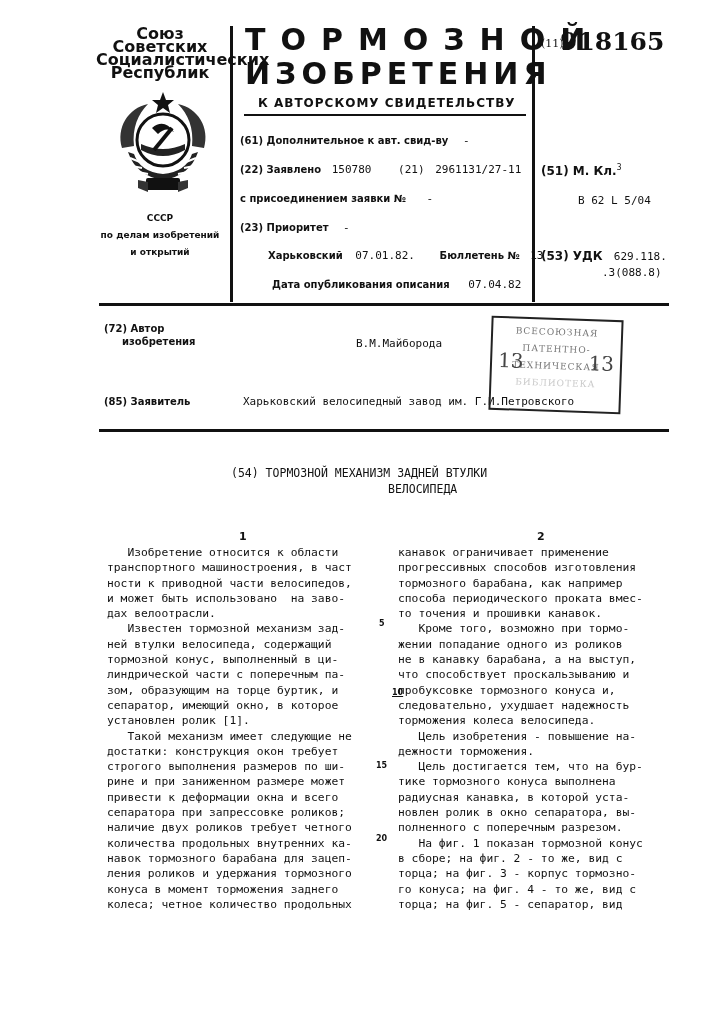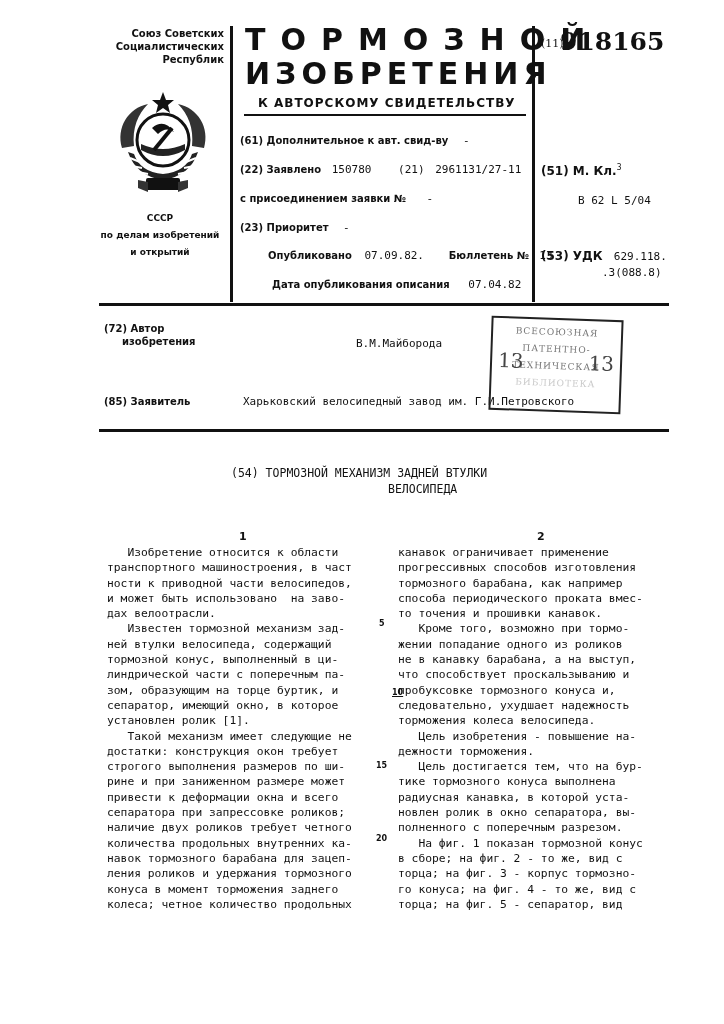--- a/index.html
+++ b/index.html
@@ -6,21 +6,21 @@
   body {
     width: 724px; height: 1024px; background: #ffffff; position: relative;
     overflow: hidden; color: #111; font-family: "DejaVu Sans Mono", monospace;
   }
   .abs { position: absolute; }
   .bold-sans { font-family: "DejaVu Sans", sans-serif; font-weight: bold; }
   .serif { font-family: "DejaVu Serif", serif; }
   .mono { font-family: "DejaVu Sans Mono", monospace; }
 
   
-  .union { left: 96px; top: 27px; width: 128px; text-align: right; font-size: 10px; line-height: 13px; }
+  .union { left: 96px; top: 27px; width: 128px; text-align: center; font-size: 16px; line-height: 13px; }
   .emblem { left: 108px; top: 88px; width: 110px; height: 108px; }
   .committee { left: 92px; top: 210px; width: 136px; text-align: center; font-size: 9px; line-height: 17px; }
   .vline { background: #111; width: 3px; }
   .title1 { left: 245px; top: 24px; font-size: 30px; letter-spacing: 15px; line-height: 32px; }
   .title2 { left: 245px; top: 58px; font-size: 30px; letter-spacing: 5px; line-height: 32px; }
   .subtitle { left: 258px; top: 96px; font-size: 12px; letter-spacing: 1px; }
   .subline { left: 244px; top: 114px; width: 282px; height: 2px; background: #111; }
   .docnum-prefix { left: 541px; top: 37px; font-size: 11px; }
   .docnum { left: 560px; top: 27px; font-size: 25px; font-weight: bold; }
   .field { font-size: 11px; white-space: nowrap; }
@@ -100,22 +100,22 @@
   <b>с присоединением заявки №</b>
   <span style="margin-left:14px">-</span>
 </div>
 
 <div class="abs field" style="left:240px; top:221px;">
   <b>(23) Приоритет</b>
   <span style="margin-left:8px">-</span>
 </div>
 
 <div class="abs field" style="left:268px; top:249px;">
-  <b>Опубликовано</b>
-  <span style="margin-left:6px">07.09.82.</span>
+  <b>Харьковский</b>
+  <span style="margin-left:6px">07.01.82.</span>
   <b style="margin-left:18px">Бюллетень №</b>
   <span style="margin-left:4px">13</span>
 </div>
 
 <div class="abs field" style="left:272px; top:278px;">
   <b>Дата опубликования описания</b>
   <span style="margin-left:12px">07.04.82</span>
 </div>
 
 <div class="abs right-field" style="left:541px; top:163px;">

